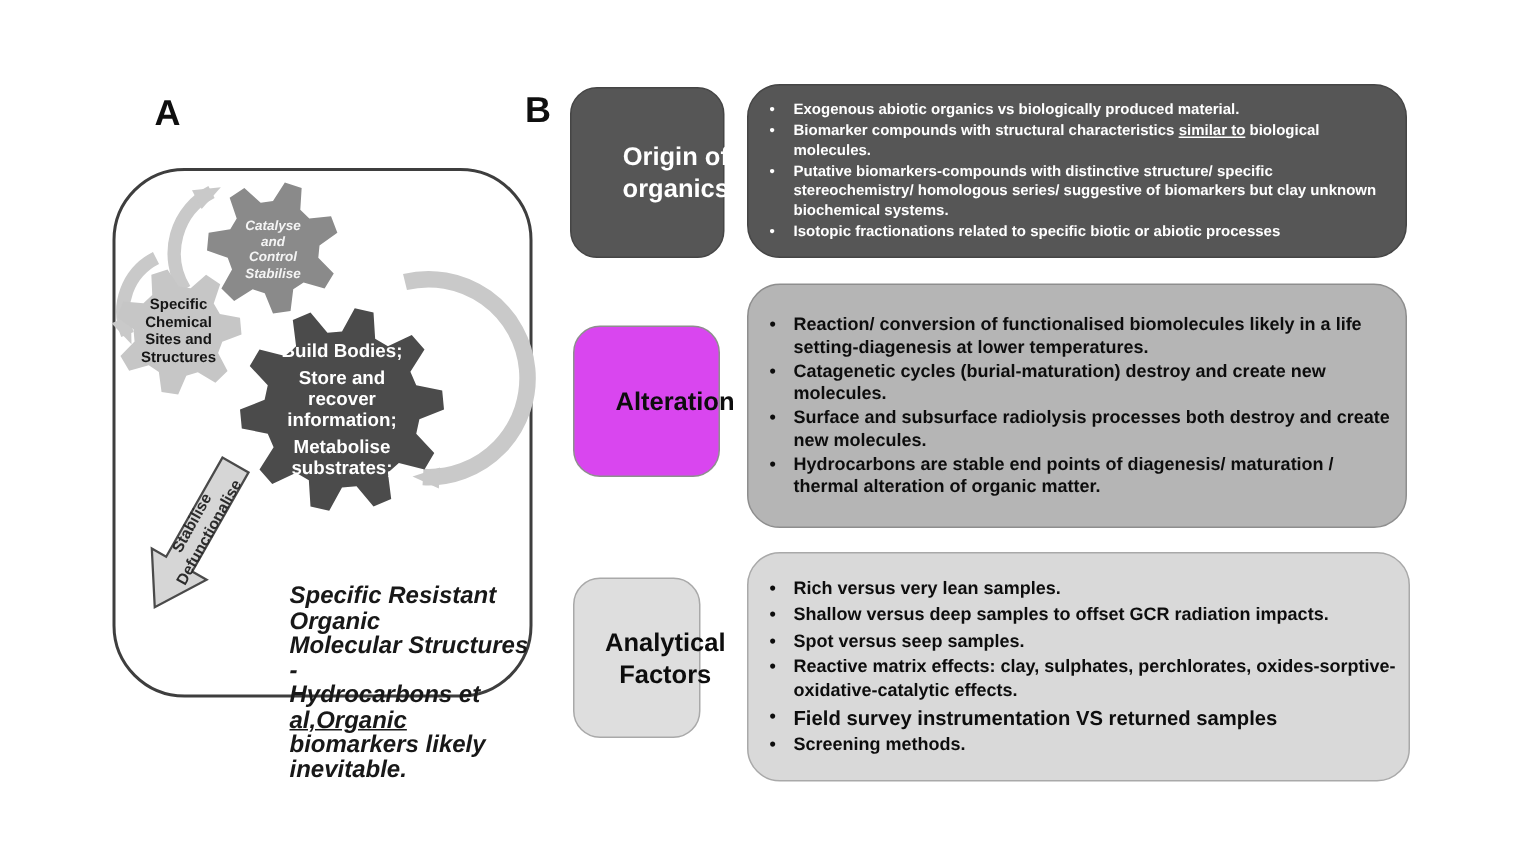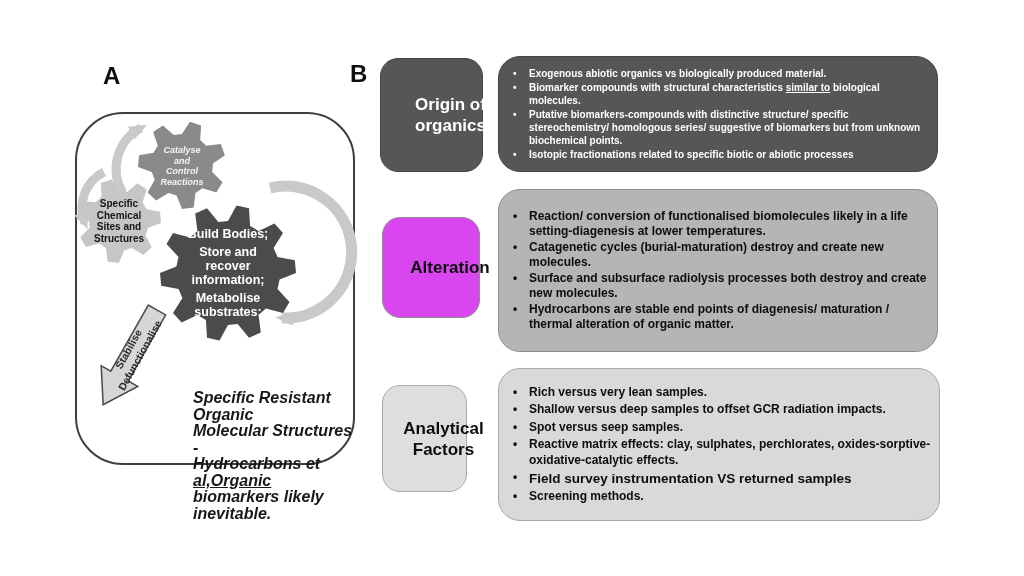--- a/index.html
+++ b/index.html
@@ -79,21 +79,21 @@
   <path d="M112.0,44.0L119.9,31.7L131.1,35.4L130.2,49.9L136.2,55.7L150.7,54.1L154.9,65.2L143.0,73.6L142.2,81.9L152.5,92.3L146.4,102.4L132.4,98.3L125.5,102.9L123.7,117.4L112.0,119.0L106.5,105.5L98.5,102.9L86.1,110.6L77.6,102.4L84.7,89.7L81.8,81.9L68.0,77.0L69.1,65.2L83.5,62.8L87.8,55.7L83.1,41.9L92.9,35.4L103.8,45.1Z" fill="#8a8a8a"></path>
   <path d="M76.6,119.3L90.0,121.8L91.0,133.0L78.2,137.8L75.4,145.3L81.7,157.3L73.6,165.1L61.9,158.1L54.2,160.5L48.8,173.0L37.7,171.4L35.9,158.0L29.2,153.5L16.1,157.1L10.3,147.4L19.7,137.6L19.0,129.5L8.1,121.5L12.1,111.0L25.6,112.2L31.5,106.7L30.9,93.1L41.7,89.6L49.1,101.0L57.1,102.1L67.4,93.2L76.8,99.5L72.5,112.4Z" fill="#c6c6c6"></path>
   <path d="M158.0,131.0L166.5,115.5L179.0,118.3L180.1,135.9L188.6,140.9L204.5,133.4L213.0,143.0L203.6,157.9L207.5,166.9L224.8,170.3L226.0,183.0L209.6,189.5L207.5,199.1L219.5,212.0L213.0,223.0L195.9,218.6L188.6,225.1L190.8,242.6L179.0,247.7L167.7,234.1L158.0,235.0L149.5,250.5L137.0,247.7L135.9,230.1L127.4,225.1L111.5,232.6L103.0,223.0L112.4,208.1L108.5,199.1L91.2,195.7L90.0,183.0L106.4,176.5L108.5,166.9L96.5,154.0L103.0,143.0L120.1,147.4L127.4,140.9L125.2,123.4L137.0,118.3L148.3,131.9Z" fill="#4b4b4b"></path>
   <g transform="translate(87,220) rotate(119.6)">
     <polygon points="0,-10 76,-10 76,-21 109,0 76,21 76,10 0,10" fill="#d6d6d6" stroke="#4a4a4a" stroke-width="1.5"></polygon>
   </g>
 </svg>
     <div class="gear-text" id="gt-catalyse">Catalyse
 and
 Control
-Reactions</div>
+Stabilise</div>
     <div class="gear-text" id="gt-specific">Specific
 Chemical
 Sites and
 Structures</div>
     <div class="gear-text" id="gt-build"><p>Build Bodies;</p><p>Store and<br>recover<br>information;</p><p>Metabolise<br>substrates;</p></div>
     <div id="arrow-label">
       <div>Stabilise</div>
       <div>Defunctionalise</div>
     </div>
     <div id="a-caption">Specific Resistant Organic<br>Molecular Structures -<br>Hydrocarbons et <span class="u">al,Organic</span><br>biomarkers likely inevitable.</div>
@@ -110,21 +110,21 @@
             <li>
               <span class="bm">•</span>
               <span class="bt">Exogenous abiotic organics vs biologically produced material.</span>
             </li>
             <li>
               <span class="bm">•</span>
               <span class="bt">Biomarker compounds with structural characteristics <span class="u">similar to</span> biological molecules.</span>
             </li>
             <li>
               <span class="bm">•</span>
-              <span class="bt">Putative biomarkers-compounds with distinctive structure/ specific stereochemistry/ homologous series/ suggestive of biomarkers but from unknown biochemical points.</span>
+              <span class="bt">Putative biomarkers-compounds with distinctive structure/ specific stereochemistry/ homologous series/ suggestive of biomarkers but clay unknown biochemical systems.</span>
             </li>
             <li>
               <span class="bm">•</span>
               <span class="bt">Isotopic fractionations related to specific biotic or abiotic processes</span>
             </li>
           </ul>
         </div>
         <div class="b-label theme-medium" id="row1-label">
           <div class="b-title">Alteration</div>
         </div>

